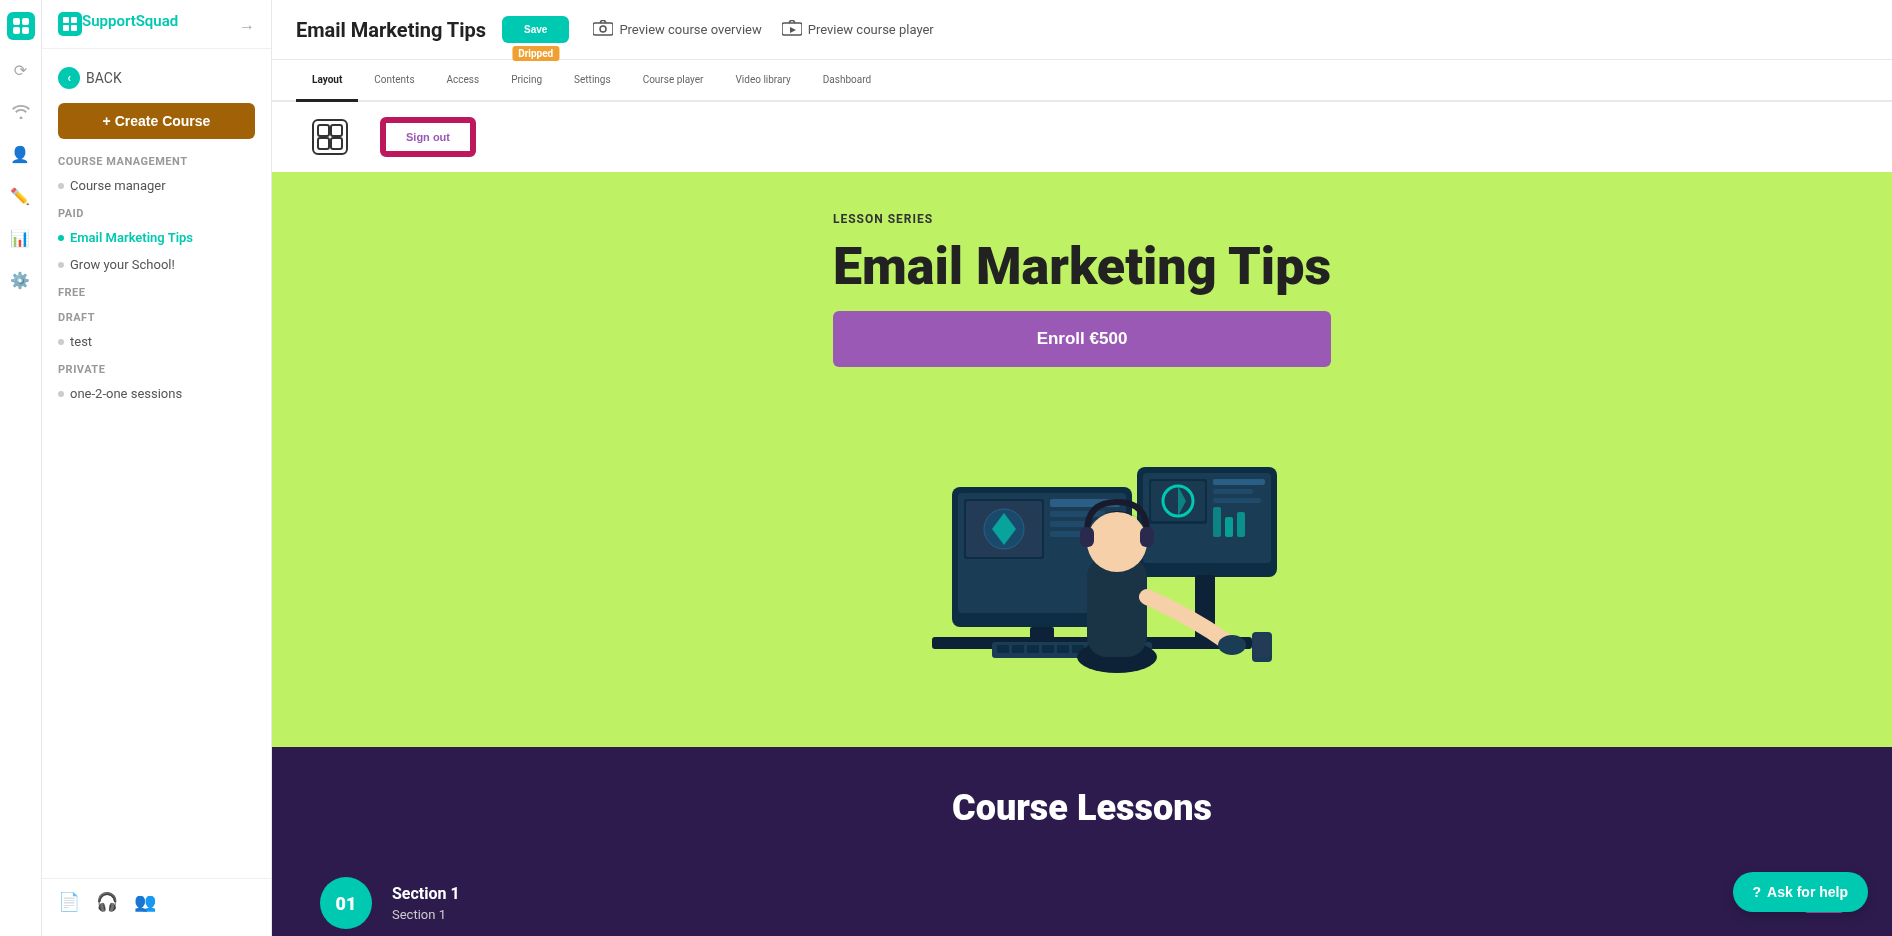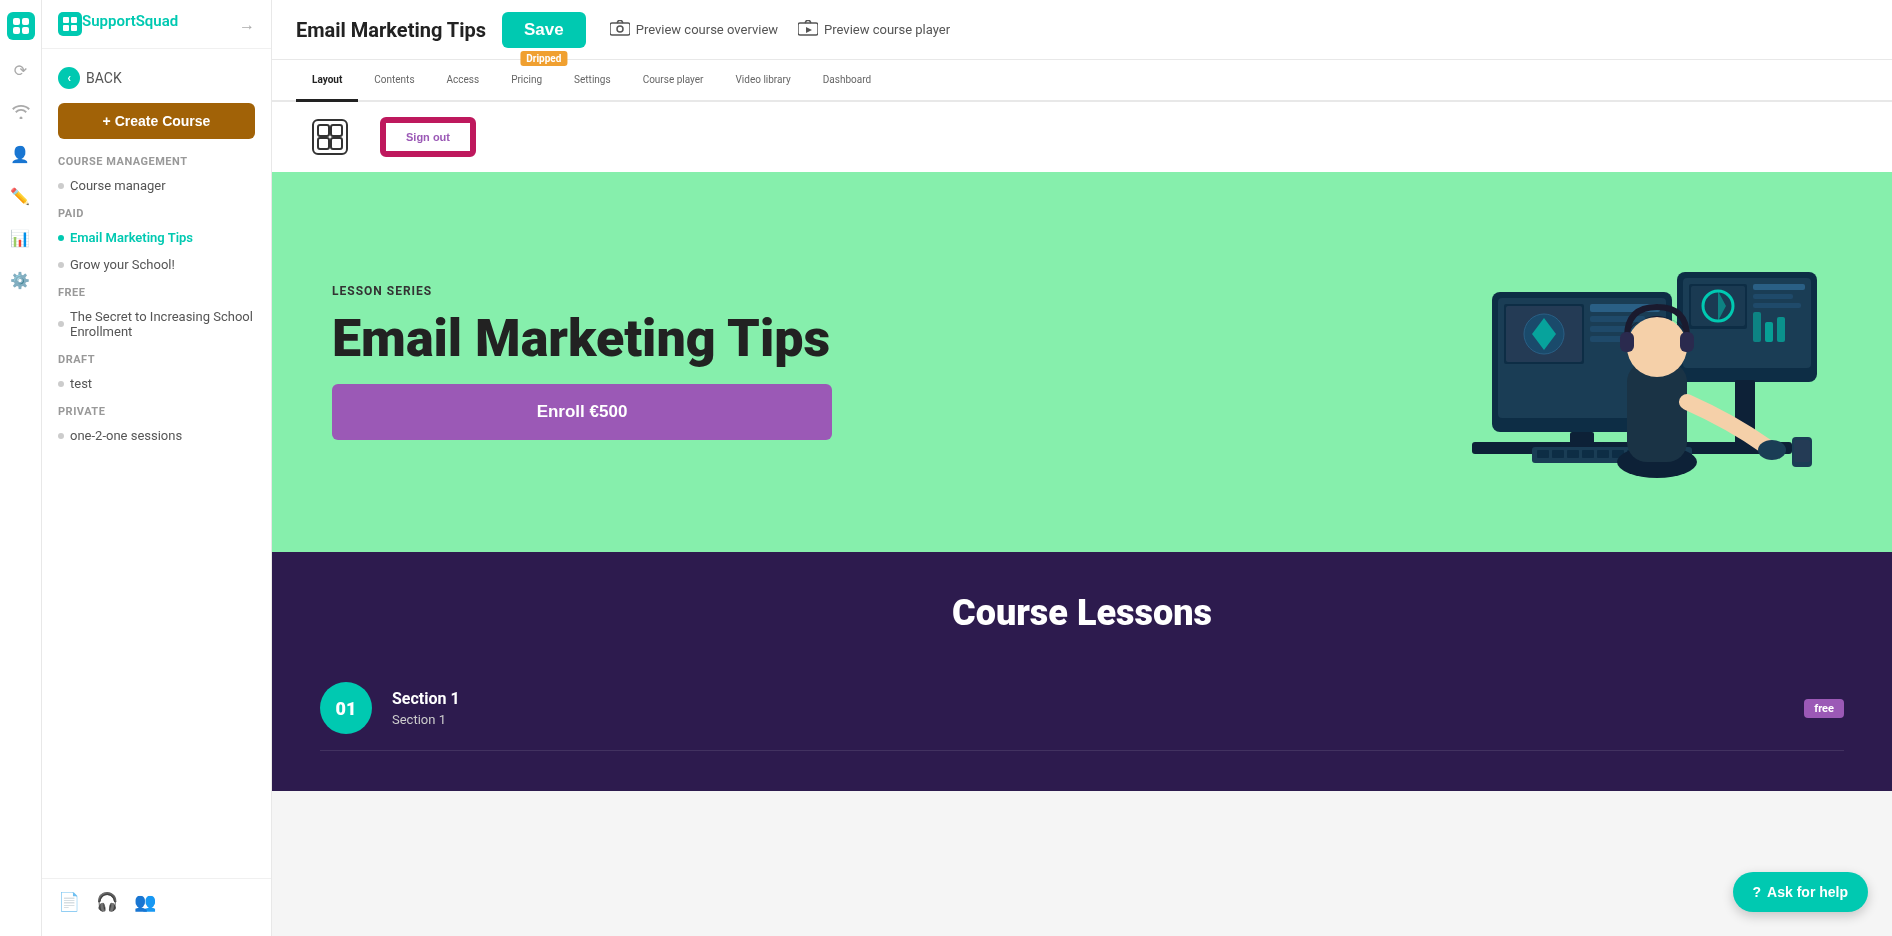--- a/index.html
+++ b/index.html
@@ -140,21 +140,21 @@
       color: #222;
       flex-shrink: 0;
     }
     .save-btn-wrapper { position: relative; flex-shrink: 0; }
     .save-btn {
       background: #00c9b1;
       color: white;
       border: none;
       border-radius: 6px;
       padding: 8px 22px;
-      font-size: 17px;
+      font-size: 10px;
       font-weight: 600;
       cursor: pointer;
     }
     .dripped-badge {
       position: absolute;
       bottom: -18px;
       left: 50%;
       transform: translateX(-50%);
       background: #f0a030;
       color: white;
@@ -236,26 +236,27 @@
       background: transparent;
       padding: 8px 20px;
       border-radius: 6px;
       font-size: 11px;
       font-weight: 600;
       cursor: pointer;
     }
 
     
     .hero-section {
-      background: #86efac;
+      background: #bef264;
       display: flex;
       align-items: center;
       padding: 40px 60px 40px 60px;
       min-height: 380px;
       gap: 40px;
+      flex-direction: column;
     }
     .hero-content { flex: 1; }
     .lesson-series-label {
       font-size: 12px;
       font-weight: 700;
       color: #333;
       letter-spacing: 1px;
       text-transform: uppercase;
       margin-bottom: 12px;
     }
@@ -413,24 +414,20 @@
     <div class="sidebar-item active">
       <span class="dot"></span>
       <span>Email Marketing Tips</span>
     </div>
     <div class="sidebar-item">
       <span class="dot"></span>
       <span>Grow your School!</span>
     </div>
 
     <div class="sidebar-section-label">FREE</div>
-    <div class="sidebar-item">
-      <span class="dot"></span>
-      <span>The Secret to Increasing School Enrollment</span>
-    </div>
 
     <div class="sidebar-section-label">DRAFT</div>
     <div class="sidebar-item">
       <span class="dot"></span>
       <span>test</span>
     </div>
 
     <div class="sidebar-section-label">PRIVATE</div>
     <div class="sidebar-item">
       <span class="dot"></span>

